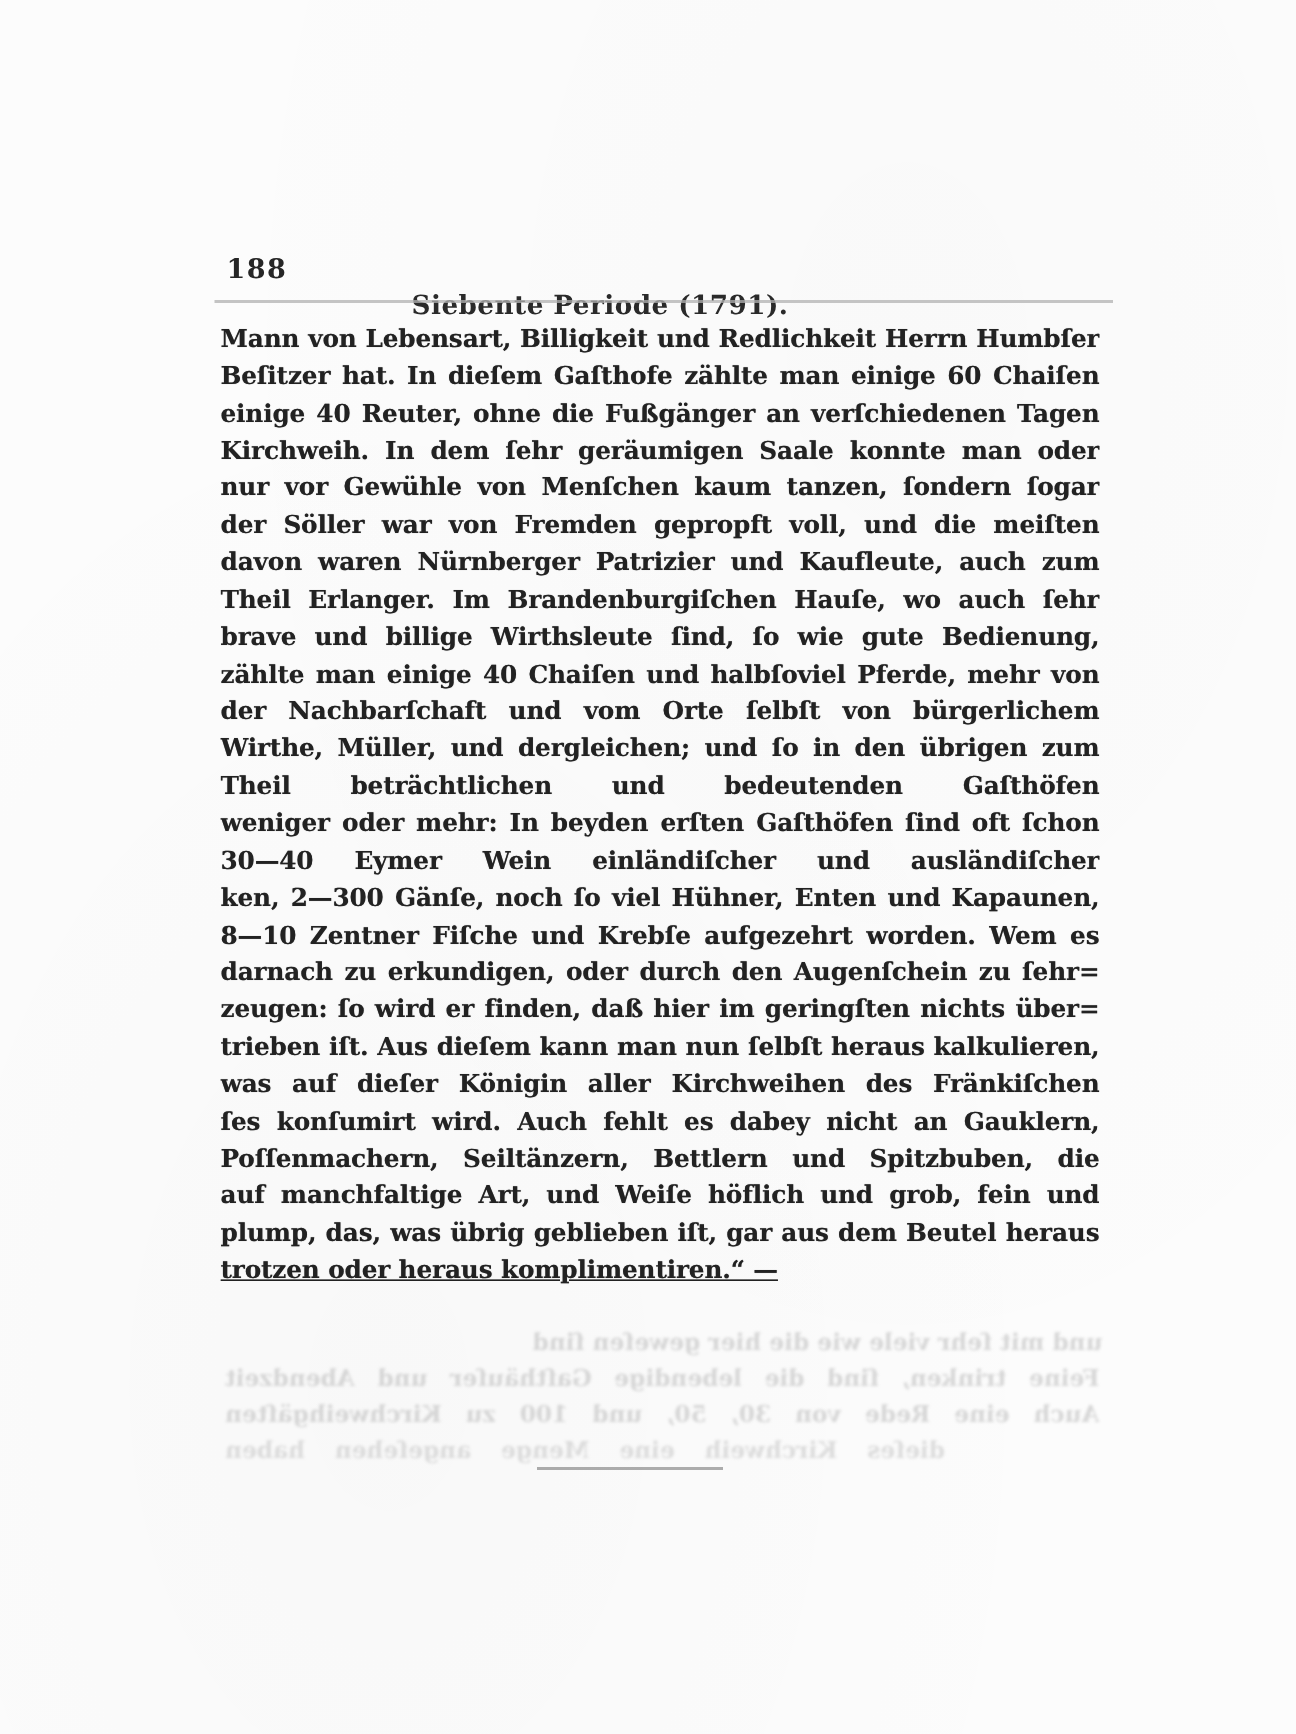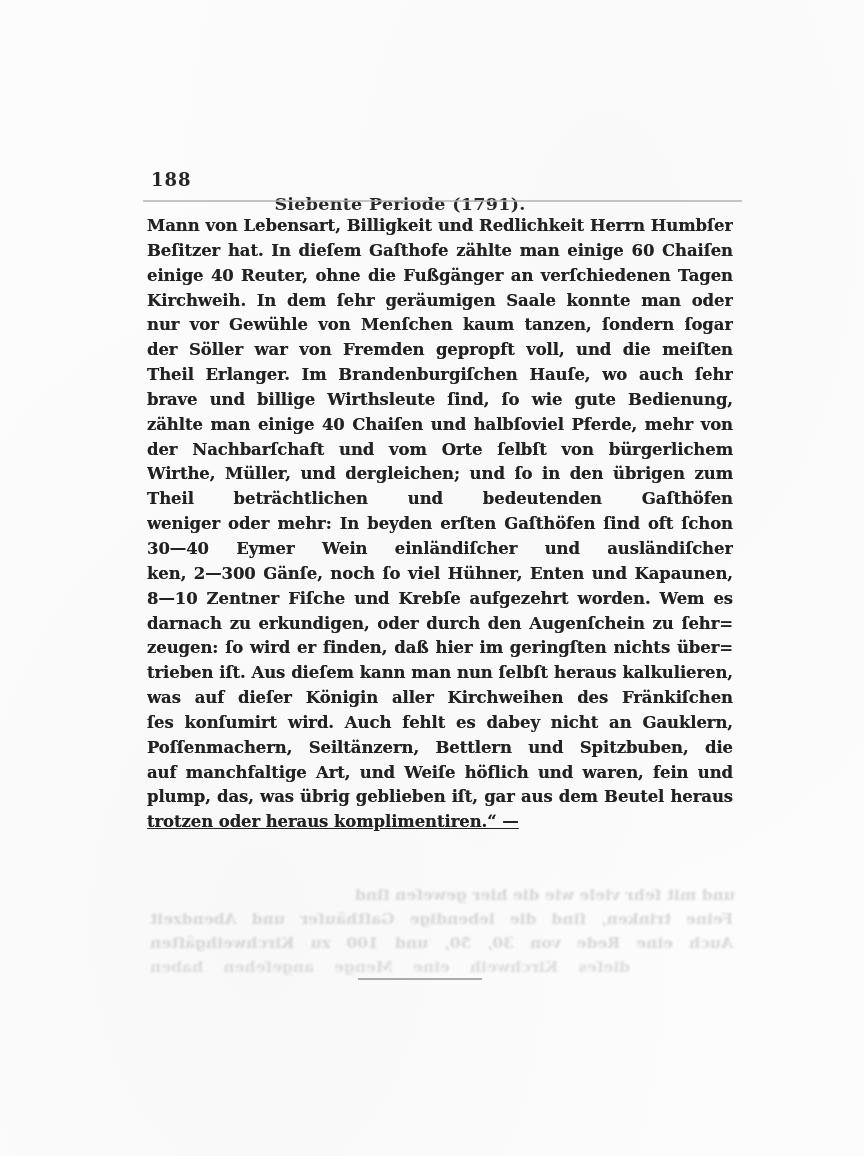--- a/index.html
+++ b/index.html
@@ -79,37 +79,38 @@
 
   <div class="header-rule"></div>
 
   <div class="body-text">
     <div class="line">Mann von Lebensart, Billigkeit und Redlichkeit Herrn Humbſer zum</div>
     <div class="line">Beſitzer hat.  In dieſem Gaſthofe zählte man einige 60 Chaiſen und</div>
     <div class="line">einige 40 Reuter, ohne die Fußgänger an verſchiedenen Tagen der</div>
     <div class="line">Kirchweih.  In dem ſehr geräumigen Saale konnte man oder</div>
     <div class="line">nur vor Gewühle von Menſchen kaum tanzen, ſondern ſogar</div>
     <div class="line">der Söller war von Fremden gepropft voll, und die meiſten</div>
+    <div class="line">davon waren Nürnberger Patrizier und Kaufleute, auch zum</div>
     <div class="line">Theil Erlanger.  Im Brandenburgiſchen Hauſe, wo auch ſehr</div>
     <div class="line">brave und billige Wirthsleute ſind, ſo wie gute Bedienung,</div>
     <div class="line">zählte man einige 40 Chaiſen und halbſoviel Pferde, mehr von</div>
     <div class="line">der Nachbarſchaft und vom Orte ſelbſt von bürgerlichem Stande,</div>
     <div class="line">Wirthe, Müller, und dergleichen; und ſo in den übrigen zum</div>
     <div class="line">Theil beträchtlichen und bedeutenden Gaſthöfen verhältnismäßig</div>
     <div class="line">weniger oder mehr:  In beyden erſten Gaſthöfen ſind oft ſchon</div>
     <div class="line">30—40 Eymer Wein einländiſcher und ausländiſcher ausgetrun=</div>
     <div class="line">ken, 2—300 Gänſe, noch ſo viel Hühner, Enten und Kapaunen,</div>
     <div class="line">8—10 Zentner Fiſche und Krebſe aufgezehrt worden.  Wem es</div>
     <div class="line">darnach zu erkundigen, oder durch den Augenſchein zu ſehr=</div>
     <div class="line">zeugen: ſo wird er finden, daß hier im geringſten nichts über=</div>
     <div class="line">trieben iſt.  Aus dieſem kann man nun ſelbſt heraus kalkulieren,</div>
     <div class="line">was auf dieſer Königin aller Kirchweihen des Fränkiſchen Krei=</div>
     <div class="line">ſes konſumirt wird.  Auch fehlt es dabey nicht an Gauklern,</div>
     <div class="line">Poſſenmachern, Seiltänzern, Bettlern und Spitzbuben, die einem</div>
-    <div class="line">auf manchfaltige Art, und Weiſe höflich und waren, fein und</div>
+    <div class="line">auf manchfaltige Art, und Weiſe höflich und grob, fein und</div>
     <div class="line">plump, das, was übrig geblieben iſt, gar aus dem Beutel heraus</div>
     <div class="line last">trotzen oder heraus komplimentiren.“ —</div>
   </div>
 
   <div class="showthrough st1">und mit ſehr viele wie die hier geweſen ſind</div>
   <div class="showthrough st2">Feine trinken, ſind die lebendige Gaſthäuſer und Abendzeit</div>
   <div class="showthrough st3">Auch eine Rede von 30, 50, und 100 zu Kirchweihgäſten</div>
   <div class="showthrough st4">dieſes Kirchweih eine Menge angeſehen haben</div>
 
   <div class="end-rule"></div>

